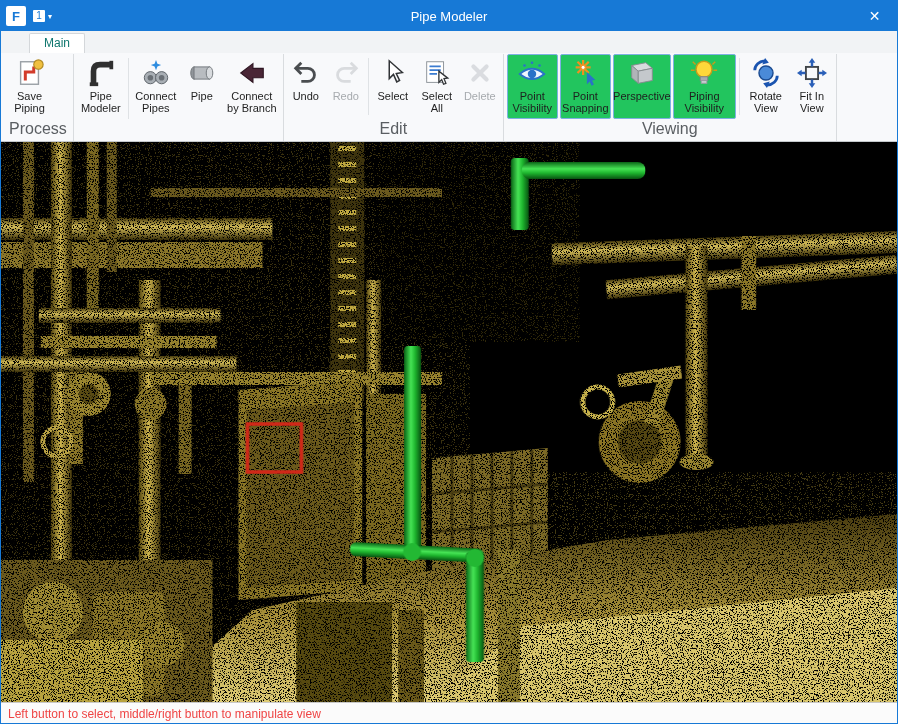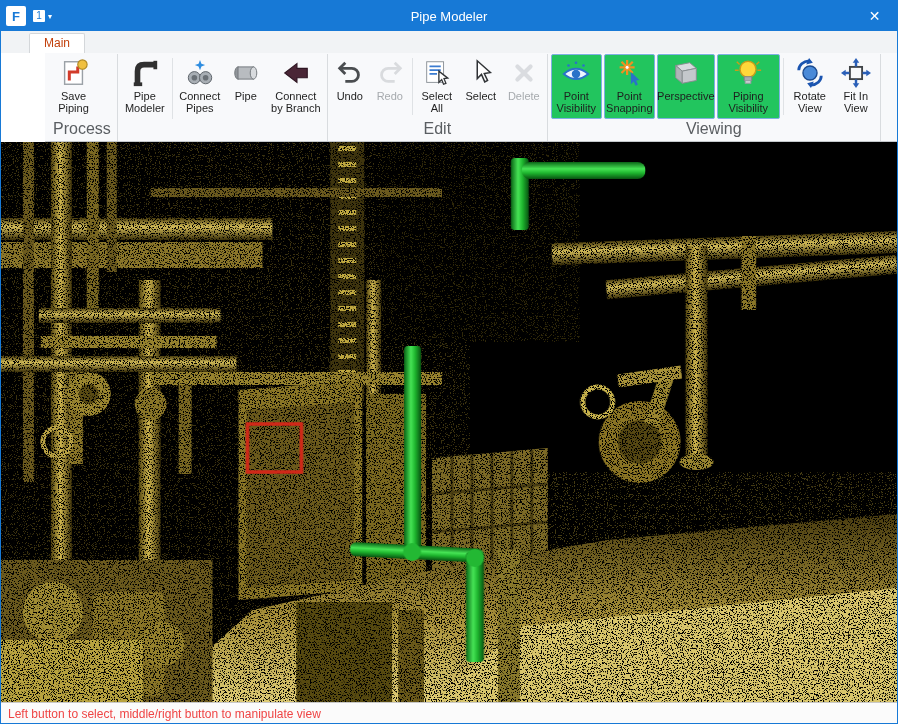--- a/index.html
+++ b/index.html
@@ -14,23 +14,23 @@
   
   .titlebar{height:30px;background:#1779d6;display:flex;align-items:center;position:relative;color:#fff;}
   .app-btn{width:20px;height:20px;margin-left:5px;background:#fff;color:#1779d6;font-weight:bold;font-size:13px;display:flex;align-items:center;justify-content:center;border-radius:2px;}
   .qa{display:flex;align-items:center;margin-left:7px;gap:3px;font-size:10px;}
   .qa-num{background:#fff;color:#1779d6;font-size:10px;line-height:12px;width:12px;text-align:center;border-radius:1px;}
   .qa-caret{color:#fff;font-size:8px;}
   .title{position:absolute;left:0;right:0;text-align:center;font-size:13px;color:#fff;pointer-events:none;}
   .close-btn{position:absolute;right:0;top:0;width:45px;height:30px;display:flex;align-items:center;justify-content:center;font-size:14px;color:#fff;}
   
   .tabbar{height:22px;background:#f1f3f5;display:flex;align-items:flex-end;padding-left:28px;}
-  .tab{background:#fff;border:1px solid #d4d7da;border-bottom:none;padding:2px 14px 3px;font-size:12px;color:#c2410c;border-radius:2px 2px 0 0;}
-  
-  .ribbon{height:89px;background:#f8f9fb;border-bottom:1px solid #c4c8cc;display:flex;align-items:stretch;padding:1px 2px 0;margin-left:44px;}
+  .tab{background:#fff;border:1px solid #d4d7da;border-bottom:none;padding:2px 14px 3px;font-size:12px;color:#0f766e;border-radius:2px 2px 0 0;}
+  
+  .ribbon{height:89px;background:#f8f9fb;border-bottom:1px solid #c4c8cc;display:flex;align-items:stretch;padding:1px 2px 0;}
   .group{display:flex;flex-direction:column;border-right:1px solid #d9dcdf;padding:0 2px;}
   .group-buttons{display:flex;align-items:stretch;height:69px;}
   .group-label{font-size:16px;color:#5a5e62;text-align:center;padding:1px 4px 3px;}
   .rbtn{display:flex;flex-direction:column;align-items:center;justify-content:flex-start;padding:3px 1px 0;margin:0 1px;font-size:11px;line-height:1.12;text-align:center;color:#1e1e1e;border:1px solid transparent;border-radius:2px;height:100%;}
   .rbtn svg{display:block;margin-bottom:2px;flex:0 0 auto;}
   .rbtn.toggled{background:#22c55e;border-color:#7eb0e2;}
   .rbtn.disabled{color:#a6aaae;}
   .rbtn.disabled svg{opacity:.55;}
   .vsep{width:1px;background:#dfe2e5;margin:4px 2px;}
   
@@ -124,31 +124,31 @@
       <div class="rbtn disabled" style="width:38px">
         <svg width="30" height="30" viewBox="0 0 32 32">
           <path d="M21 5 l6 6 -6 6" fill="none" stroke="#c0c4c8" stroke-width="3"></path>
           <path d="M27 11 h-13 a7 7 0 0 0 0 14 h7" fill="none" stroke="#c0c4c8" stroke-width="3"></path>
         </svg>
         <span>Redo</span>
       </div>
       <div class="vsep"></div>
       <div class="rbtn" style="width:42px">
         <svg width="30" height="30" viewBox="0 0 32 32">
+          <path d="M12 3 L12 22 L16.5 17.5 L20 25.5 L23 24 L19.5 16.5 L26 15.5 Z" fill="#fff" stroke="#303336" stroke-width="1.6"></path>
+        </svg>
+        <span>Select</span>
+      </div>
+      <div class="rbtn" style="width:42px">
+        <svg width="30" height="30" viewBox="0 0 32 32">
           <rect x="5" y="4" width="18" height="22" fill="#fff" stroke="#8a9096"></rect>
           <path d="M8 9 h12 M8 13 h12 M8 17 h8" stroke="#3a7bd0" stroke-width="1.8"></path>
           <path d="M18 14 v12 l3 -3 2 5 2.5 -1 -2 -5 4 -.5 Z" fill="#fff" stroke="#303336" stroke-width="1.4"></path>
         </svg>
         <span>Select All</span>
-      </div>
-      <div class="rbtn" style="width:42px">
-        <svg width="30" height="30" viewBox="0 0 32 32">
-          <path d="M12 3 L12 22 L16.5 17.5 L20 25.5 L23 24 L19.5 16.5 L26 15.5 Z" fill="#fff" stroke="#303336" stroke-width="1.6"></path>
-        </svg>
-        <span>Select</span>
       </div>
       <div class="rbtn disabled" style="width:40px">
         <svg width="30" height="30" viewBox="0 0 32 32">
           <path d="M9 9 L23 23 M23 9 L9 23" stroke="#c2c6ca" stroke-width="4.5" stroke-linecap="round"></path>
         </svg>
         <span>Delete</span>
       </div>
     </div>
     <div class="group-label">Edit</div>
   </div>

